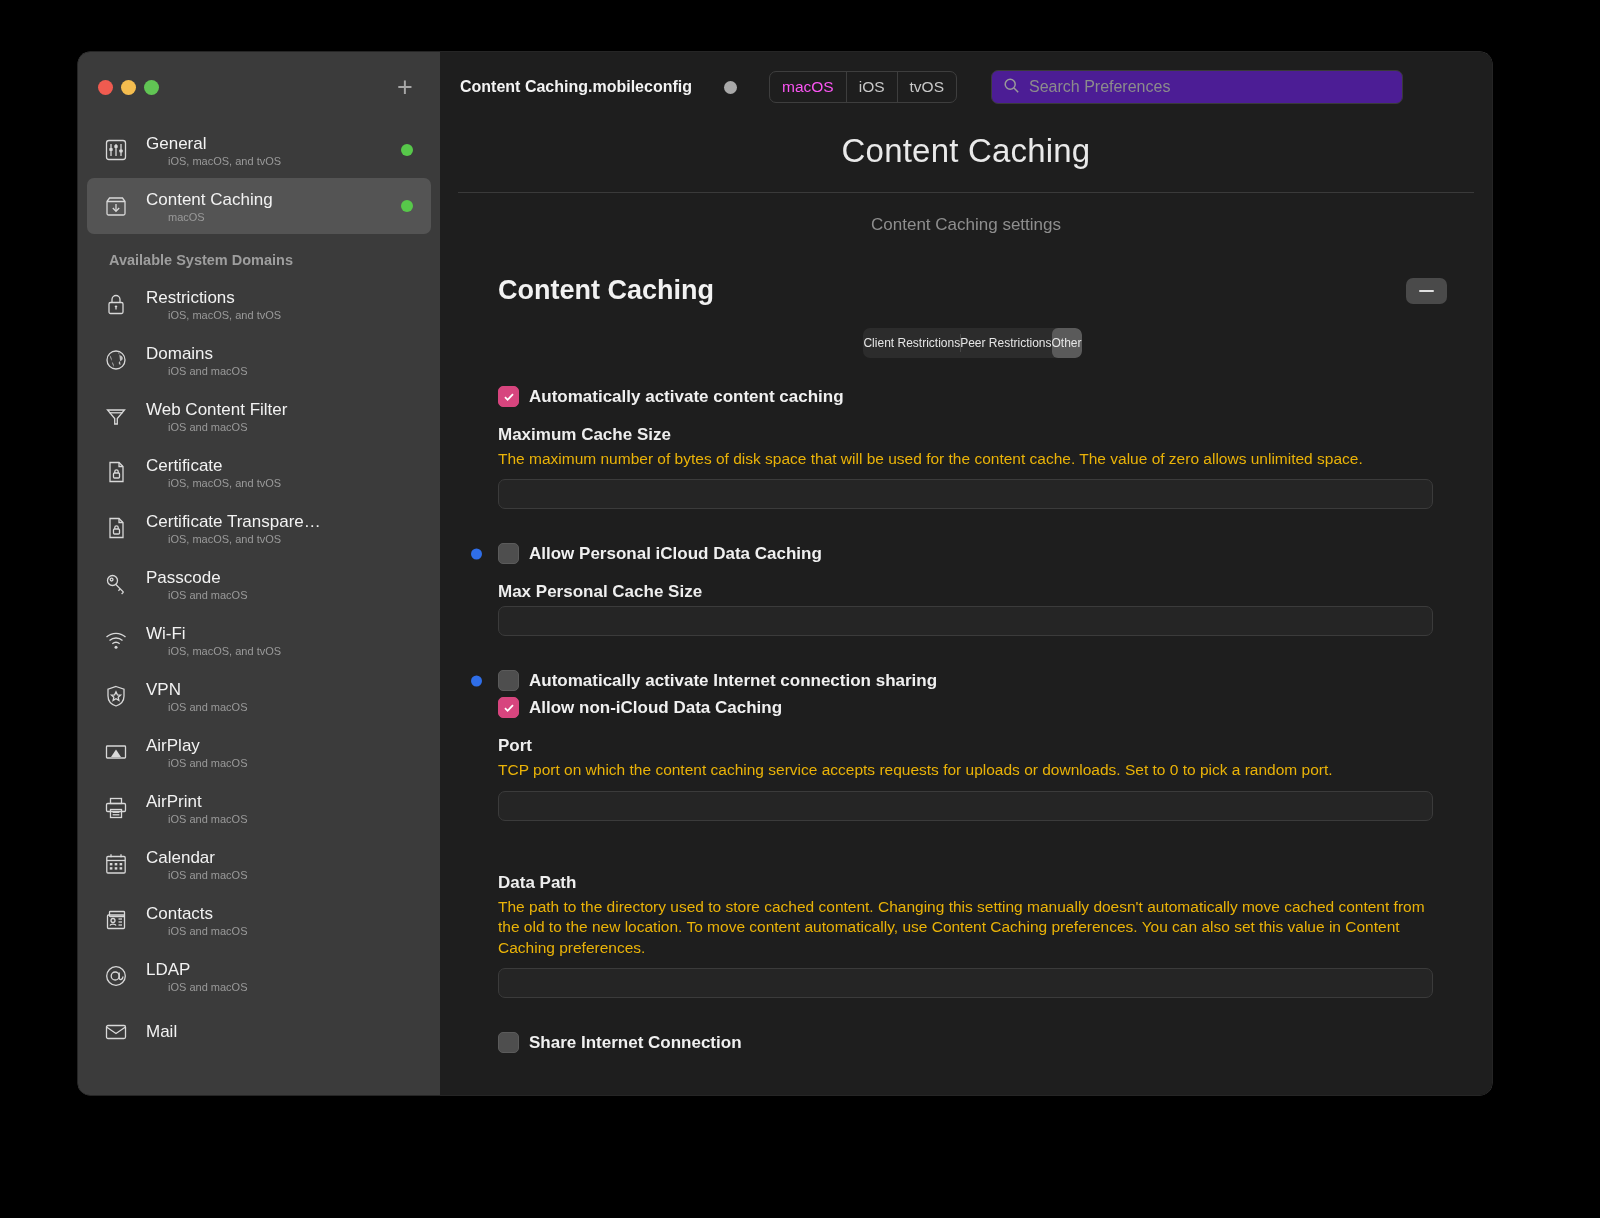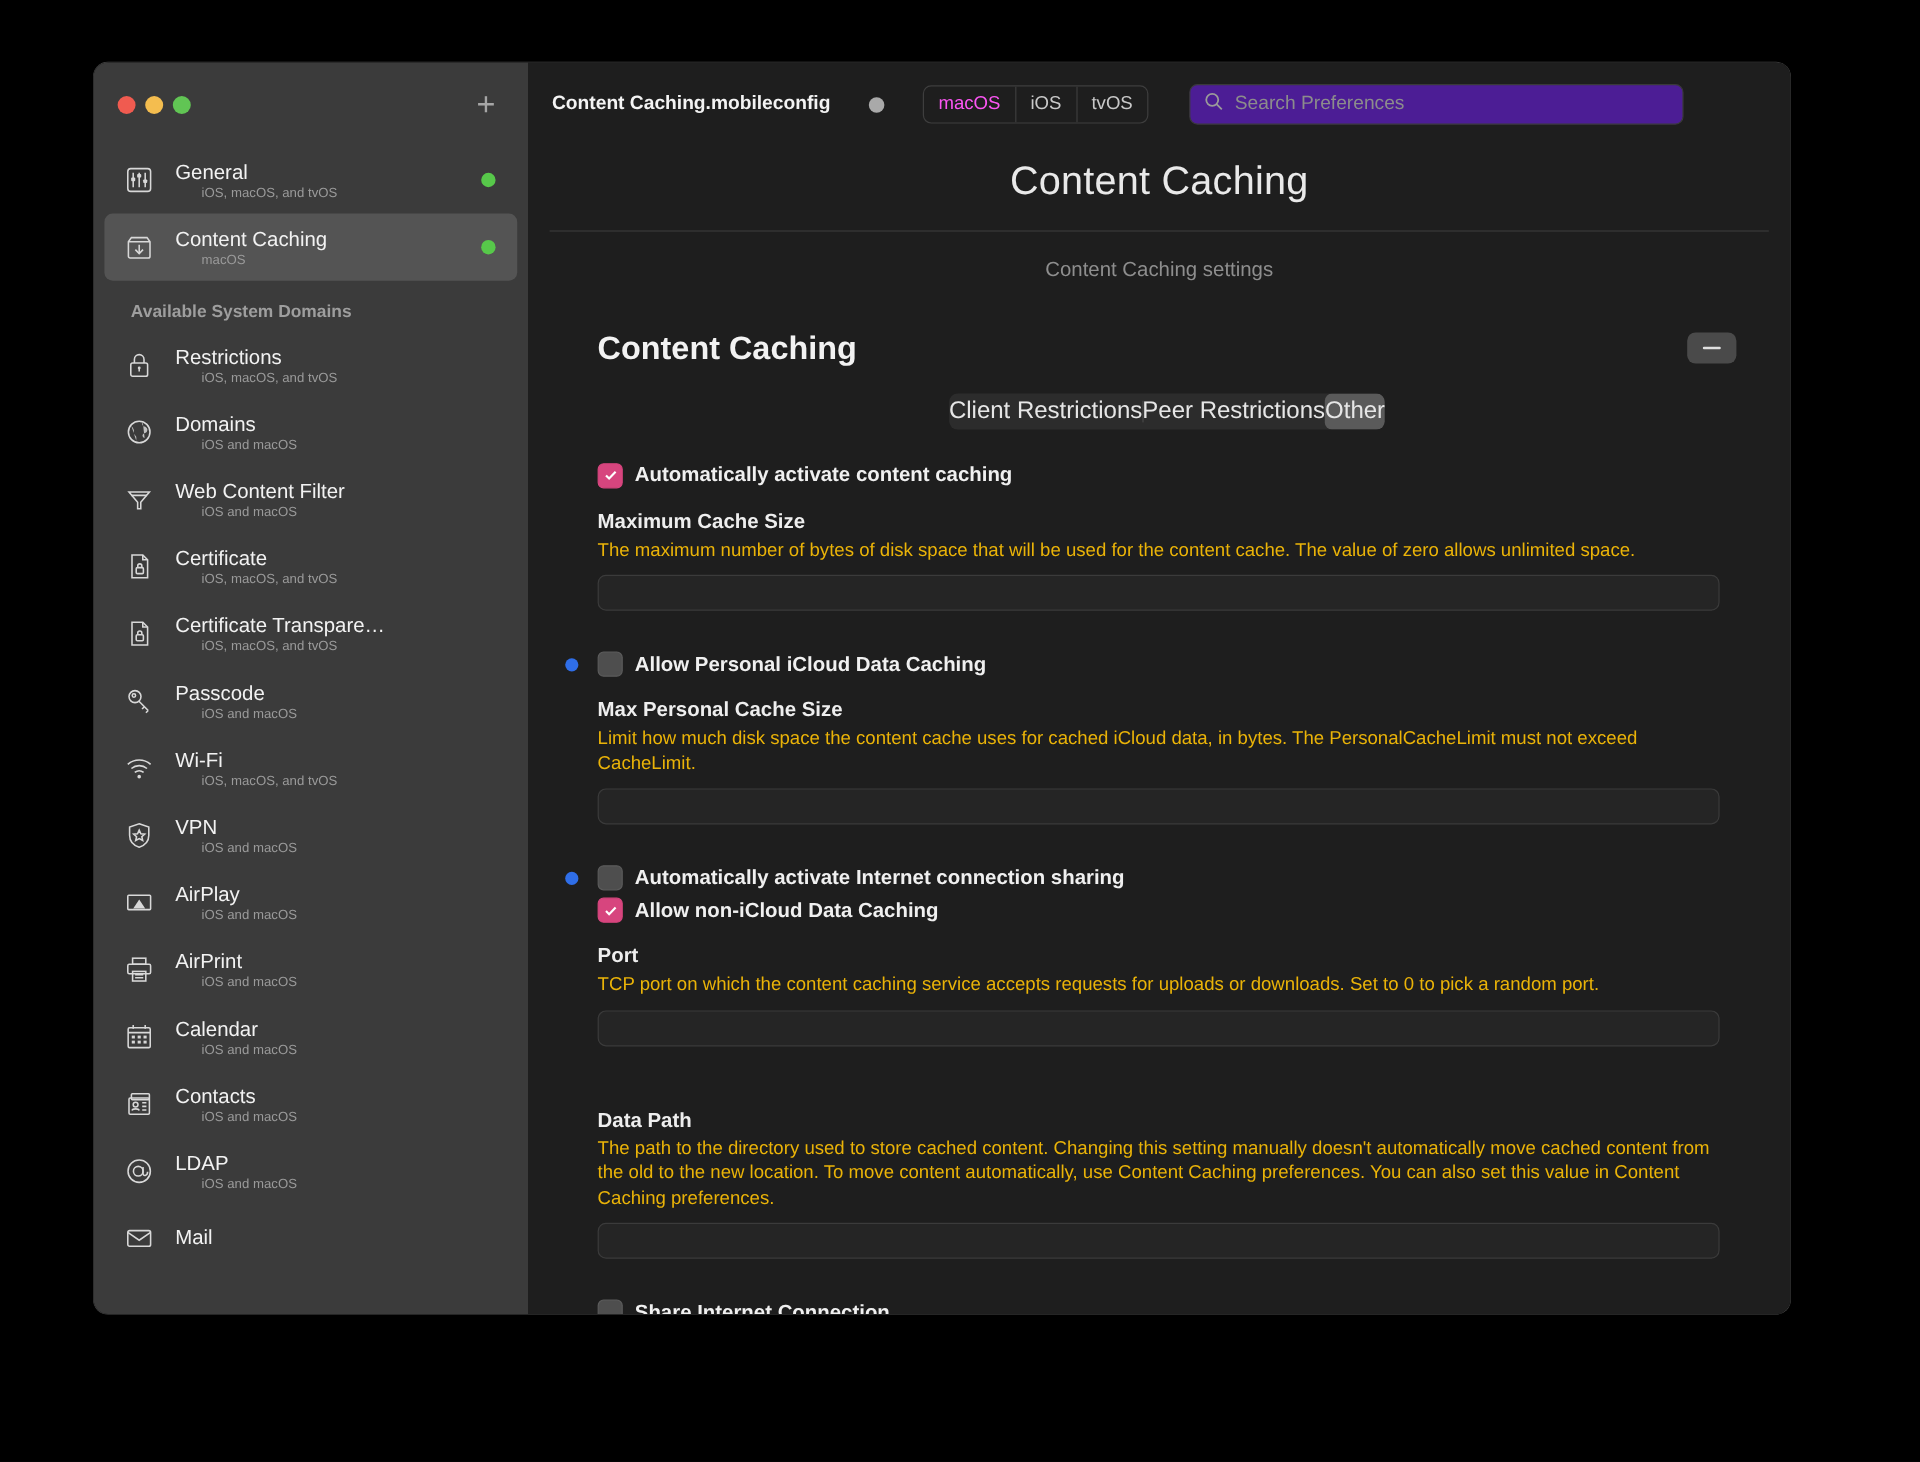--- a/index.html
+++ b/index.html
@@ -212,21 +212,21 @@
     display: flex;
     background: #2c2c2c;
     border-radius: 7px;
     padding: 0;
     height: 30px;
     overflow: hidden;
   }
   .tab {
     padding: 0 0;
     display: flex; align-items: center;
-    font-size: 20px;
+    font-size: 12px;
     color: #e6e6e6;
     position: relative;
   }
   .tab + .tab::before {
     content: "";
     position: absolute;
     left: 0; top: 6px; bottom: 6px;
     width: 1px; background: #484848;
   }
   .tab.active { background: #5a5a5a; border-radius: 6px; }
@@ -618,21 +618,20 @@
       <div class="gap-34"></div>
 
       <div class="row-check">
         <span class="bullet"></span>
         <span class="cb off"></span>
         <span class="cb-label">Allow Personal iCloud Data Caching</span>
       </div>
 
       <div class="field">
         <div class="field-label">Max Personal Cache Size</div>
-        <div class="field-desc">Limit how much disk space the content cache uses for cached iCloud data, in bytes. The PersonalCacheLimit must not exceed CacheLimit.</div>
         <input class="field-input" type="text" value="" style="">
       </div>
 
       <div class="gap-34"></div>
 
       <div class="row-check">
         <span class="bullet"></span>
         <span class="cb off"></span>
         <span class="cb-label">Automatically activate Internet connection sharing</span>
       </div>

